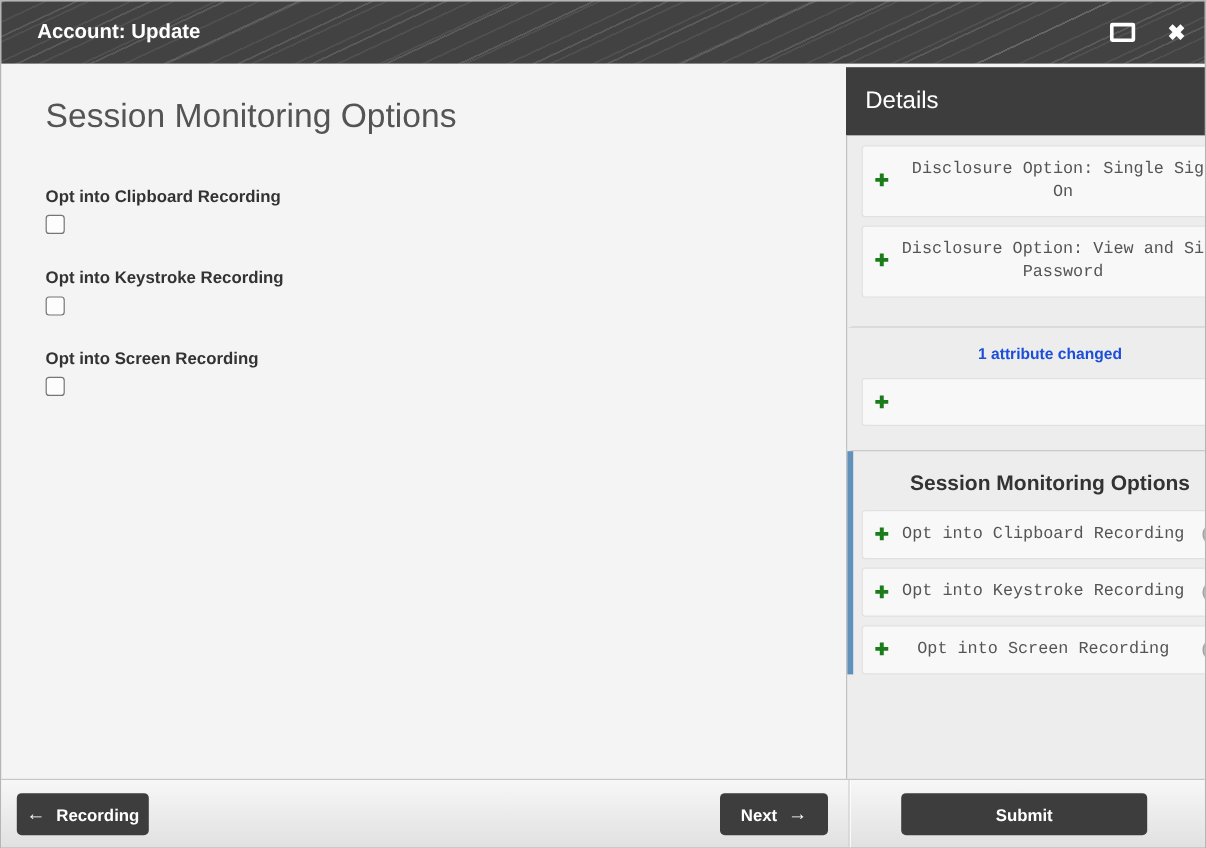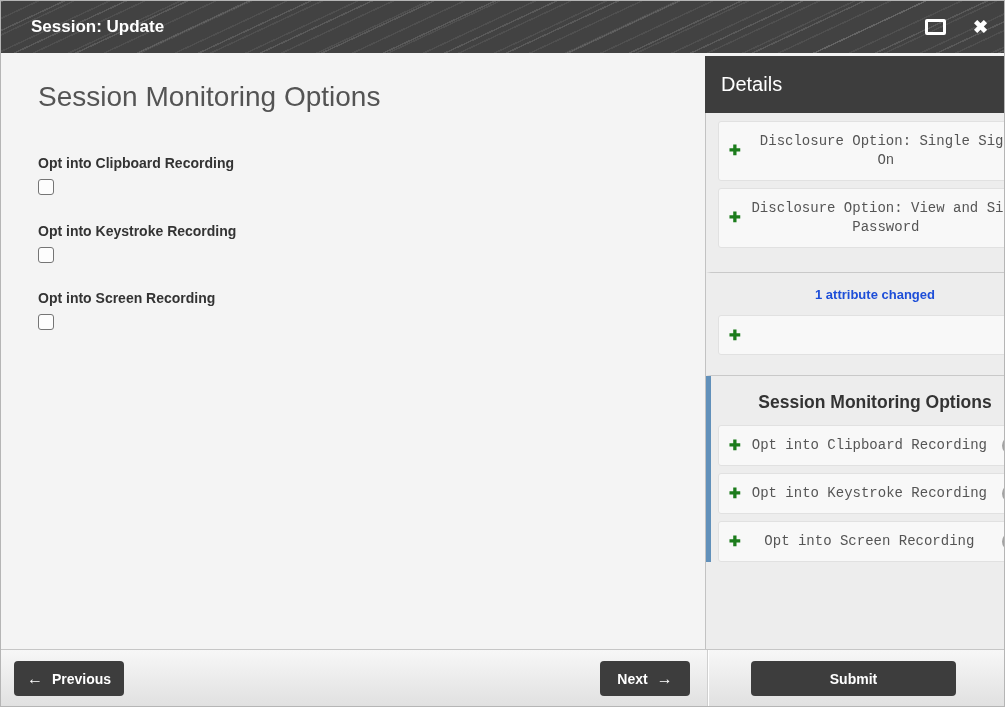--- a/index.html
+++ b/index.html
@@ -112,21 +112,21 @@
   }
   .btn-previous { left: 13px; width: 110px; }
   .btn-next { left: 599px; width: 90px; }
   .btn-submit { left: 750px; width: 205px; }
   .btn .arrow { font-size: 16px; font-weight: bold; line-height: 1; }
 </style>
 </head>
 <body>
 
 <div class="titlebar">
-  <span class="title">Session: Update</span>
+  <span class="title">Account: Update</span>
   <div class="win-controls">
     <span class="max-icon"></span>
     <span class="close-icon">✖</span>
   </div>
 </div>
 
 <h1 class="main-heading">Session Monitoring Options</h1>
 
 <div class="field-group fg-0">
   <div class="field-label">Opt into Clipboard Recording</div>
@@ -192,21 +192,21 @@
       <span class="sb-thumb"></span>
       <span class="sb-arrow sb-down"></span>
     </div>
   </div>
 </div>
 
 <div class="footer">
   <span class="footer-divider"></span>
   <button class="btn btn-previous">
     <span class="arrow">←</span>
-    <span>Previous</span>
+    <span>Recording</span>
   </button>
   <button class="btn btn-next">
     <span>Next</span>
     <span class="arrow">→</span>
   </button>
   <button class="btn btn-submit">
     <span>Submit</span>
   </button>
 </div>
 

